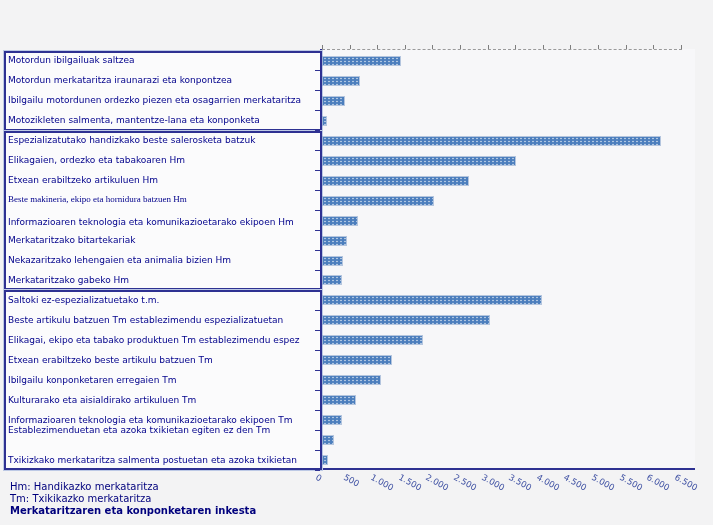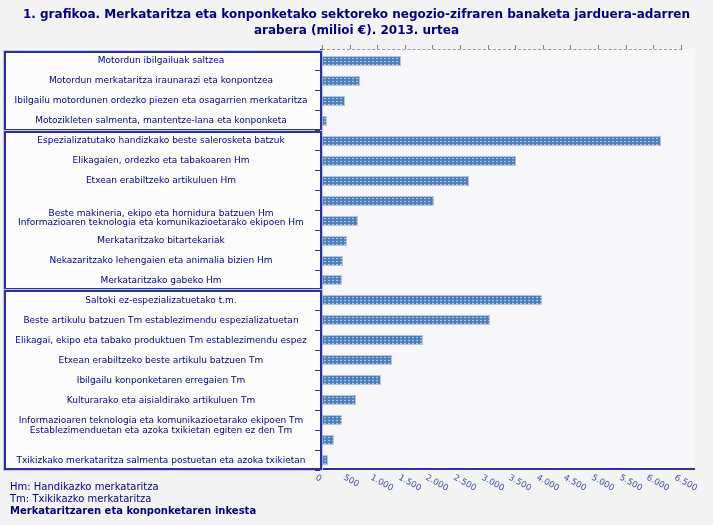--- a/index.html
+++ b/index.html
@@ -3,40 +3,39 @@
 <meta charset="utf-8">
 <style>
   html,body{margin:0;padding:0;background:#e9e9ea;}
   .page{position:relative;width:713px;height:525px;background:#f3f3f4;
         font-family:"DejaVu Sans","Liberation Sans",sans-serif;overflow:hidden;}
   .title{position:absolute;top:7px;left:50%;transform:translateX(-50%);width:672px;
          text-align:center;font-size:12px;font-weight:bold;color:#00007d;line-height:1.3;}
   .plot-bg{position:absolute;left:322px;top:49px;width:373px;height:421px;background:#f7f7f9;}
   .group-box{position:absolute;left:4px;width:318px;background:#fbfbfc;
              border:2px solid #2e3192;outline:1px solid #bdc9e5;box-sizing:border-box;}
-  .cat-label{position:absolute;left:8px;width:306px;text-align:center;font-size:9px;
+  .cat-label{position:absolute;left:8px;width:306px;text-align:left;font-size:9px;
              color:#00008b;white-space:nowrap;overflow:hidden;line-height:11px;}
   .bar{position:absolute;height:8px;background-color:#4c7ebd;
        background-image:radial-gradient(rgba(255,255,255,0.55) 0.7px, rgba(255,255,255,0) 1.5px);
        background-size:4px 3px;box-shadow:0 0 0 1px rgba(125,157,201,0.55);}
   .y-axis{position:absolute;left:320px;top:49px;width:2px;height:421px;background:#2e3192;}
   .top-axis{position:absolute;left:322px;top:49px;width:360px;height:0;border-top:1px dashed #9a9a9a;}
   .top-tick{position:absolute;width:1px;height:4px;background:#7d7d7d;top:45px;}
   .left-tick{position:absolute;width:5px;height:1px;background:#2e3192;left:315px;}
   .bottom-axis{position:absolute;left:4px;top:468px;width:691px;height:2px;background:#2e3192;}
   .x-tick-label{position:absolute;top:472px;font-size:8.5px;color:#3f51a3;
                 transform:rotate(29deg);transform-origin:left top;white-space:nowrap;}
   .footer{position:absolute;left:10px;top:481px;font-size:10px;color:#00007d;line-height:12px;}
   .footer .src{font-weight:bold;}
 </style>
 </head>
 <body>
 
 <div class="page">
-  <div class="title">1. grafikoa. Merkataritza eta konponketako sektoreko negozio-zifraren banaketa jarduera-adarren arabera (milioi €). 2013. urtea</div>
 
   <div class="plot-bg"></div>
   <div class="top-axis"></div>
   <div class="y-axis"></div>
   <div class="bottom-axis"></div>
 
   <div id="built">
       <div class="group-box" style="top: 51px; height: 79.8095px;"></div>
       <div class="cat-label" style="top: 55.4762px;">Motordun ibilgailuak saltzea</div>
       <div class="bar" title="1400" style="left: 323px; top: 56.9762px; width: 77.3px;"></div>
@@ -46,21 +45,21 @@
       <div class="bar" title="375" style="left: 323px; top: 96.881px; width: 20.7px;"></div>
       <div class="cat-label" style="top: 115.333px;">Motozikleten salmenta, mantentze-lana eta konponketa</div>
       <div class="bar" title="60" style="left: 323px; top: 116.833px; width: 3.3px;"></div>
       <div class="group-box" style="top: 130.81px; height: 159.619px;"></div>
       <div class="cat-label" style="top: 135.286px;">Espezializatutako handizkako beste salerosketa batzuk</div>
       <div class="bar" title="6100" style="left: 323px; top: 136.786px; width: 336.7px;"></div>
       <div class="cat-label" style="top: 155.238px;">Elikagaien, ordezko eta tabakoaren Hm</div>
       <div class="bar" title="3480" style="left: 323px; top: 156.738px; width: 192.1px;"></div>
       <div class="cat-label" style="top: 175.19px;">Etxean erabiltzeko artikuluen Hm</div>
       <div class="bar" title="2620" style="left: 323px; top: 176.69px; width: 144.6px;"></div>
-      <div class="cat-label" style="top: 208px;">Beste makineria, ekipo eta hornidura batzuen Hm</div>
+      <div class="cat-label" style="top: 194px; font-family: Liberation Serif, serif;">Beste makineria, ekipo eta hornidura batzuen Hm</div>
       <div class="bar" title="2000" style="left: 323px; top: 196.643px; width: 110.4px;"></div>
       <div class="cat-label" style="top: 217px;">Informazioaren teknologia eta komunikazioetarako ekipoen Hm</div>
       <div class="bar" title="610" style="left: 323px; top: 216.595px; width: 33.7px;"></div>
       <div class="cat-label" style="top: 235.048px;">Merkataritzako bitartekariak</div>
       <div class="bar" title="420" style="left: 323px; top: 236.548px; width: 23.2px;"></div>
       <div class="cat-label" style="top: 255px;">Nekazaritzako lehengaien eta animalia bizien Hm</div>
       <div class="bar" title="345" style="left: 323px; top: 256.5px; width: 19px;"></div>
       <div class="cat-label" style="top: 274.952px;">Merkataritzako gabeko Hm</div>
       <div class="bar" title="330" style="left: 323px; top: 276.452px; width: 18.2px;"></div>
       <div class="group-box" style="top: 290.429px; height: 179.571px;"></div>

